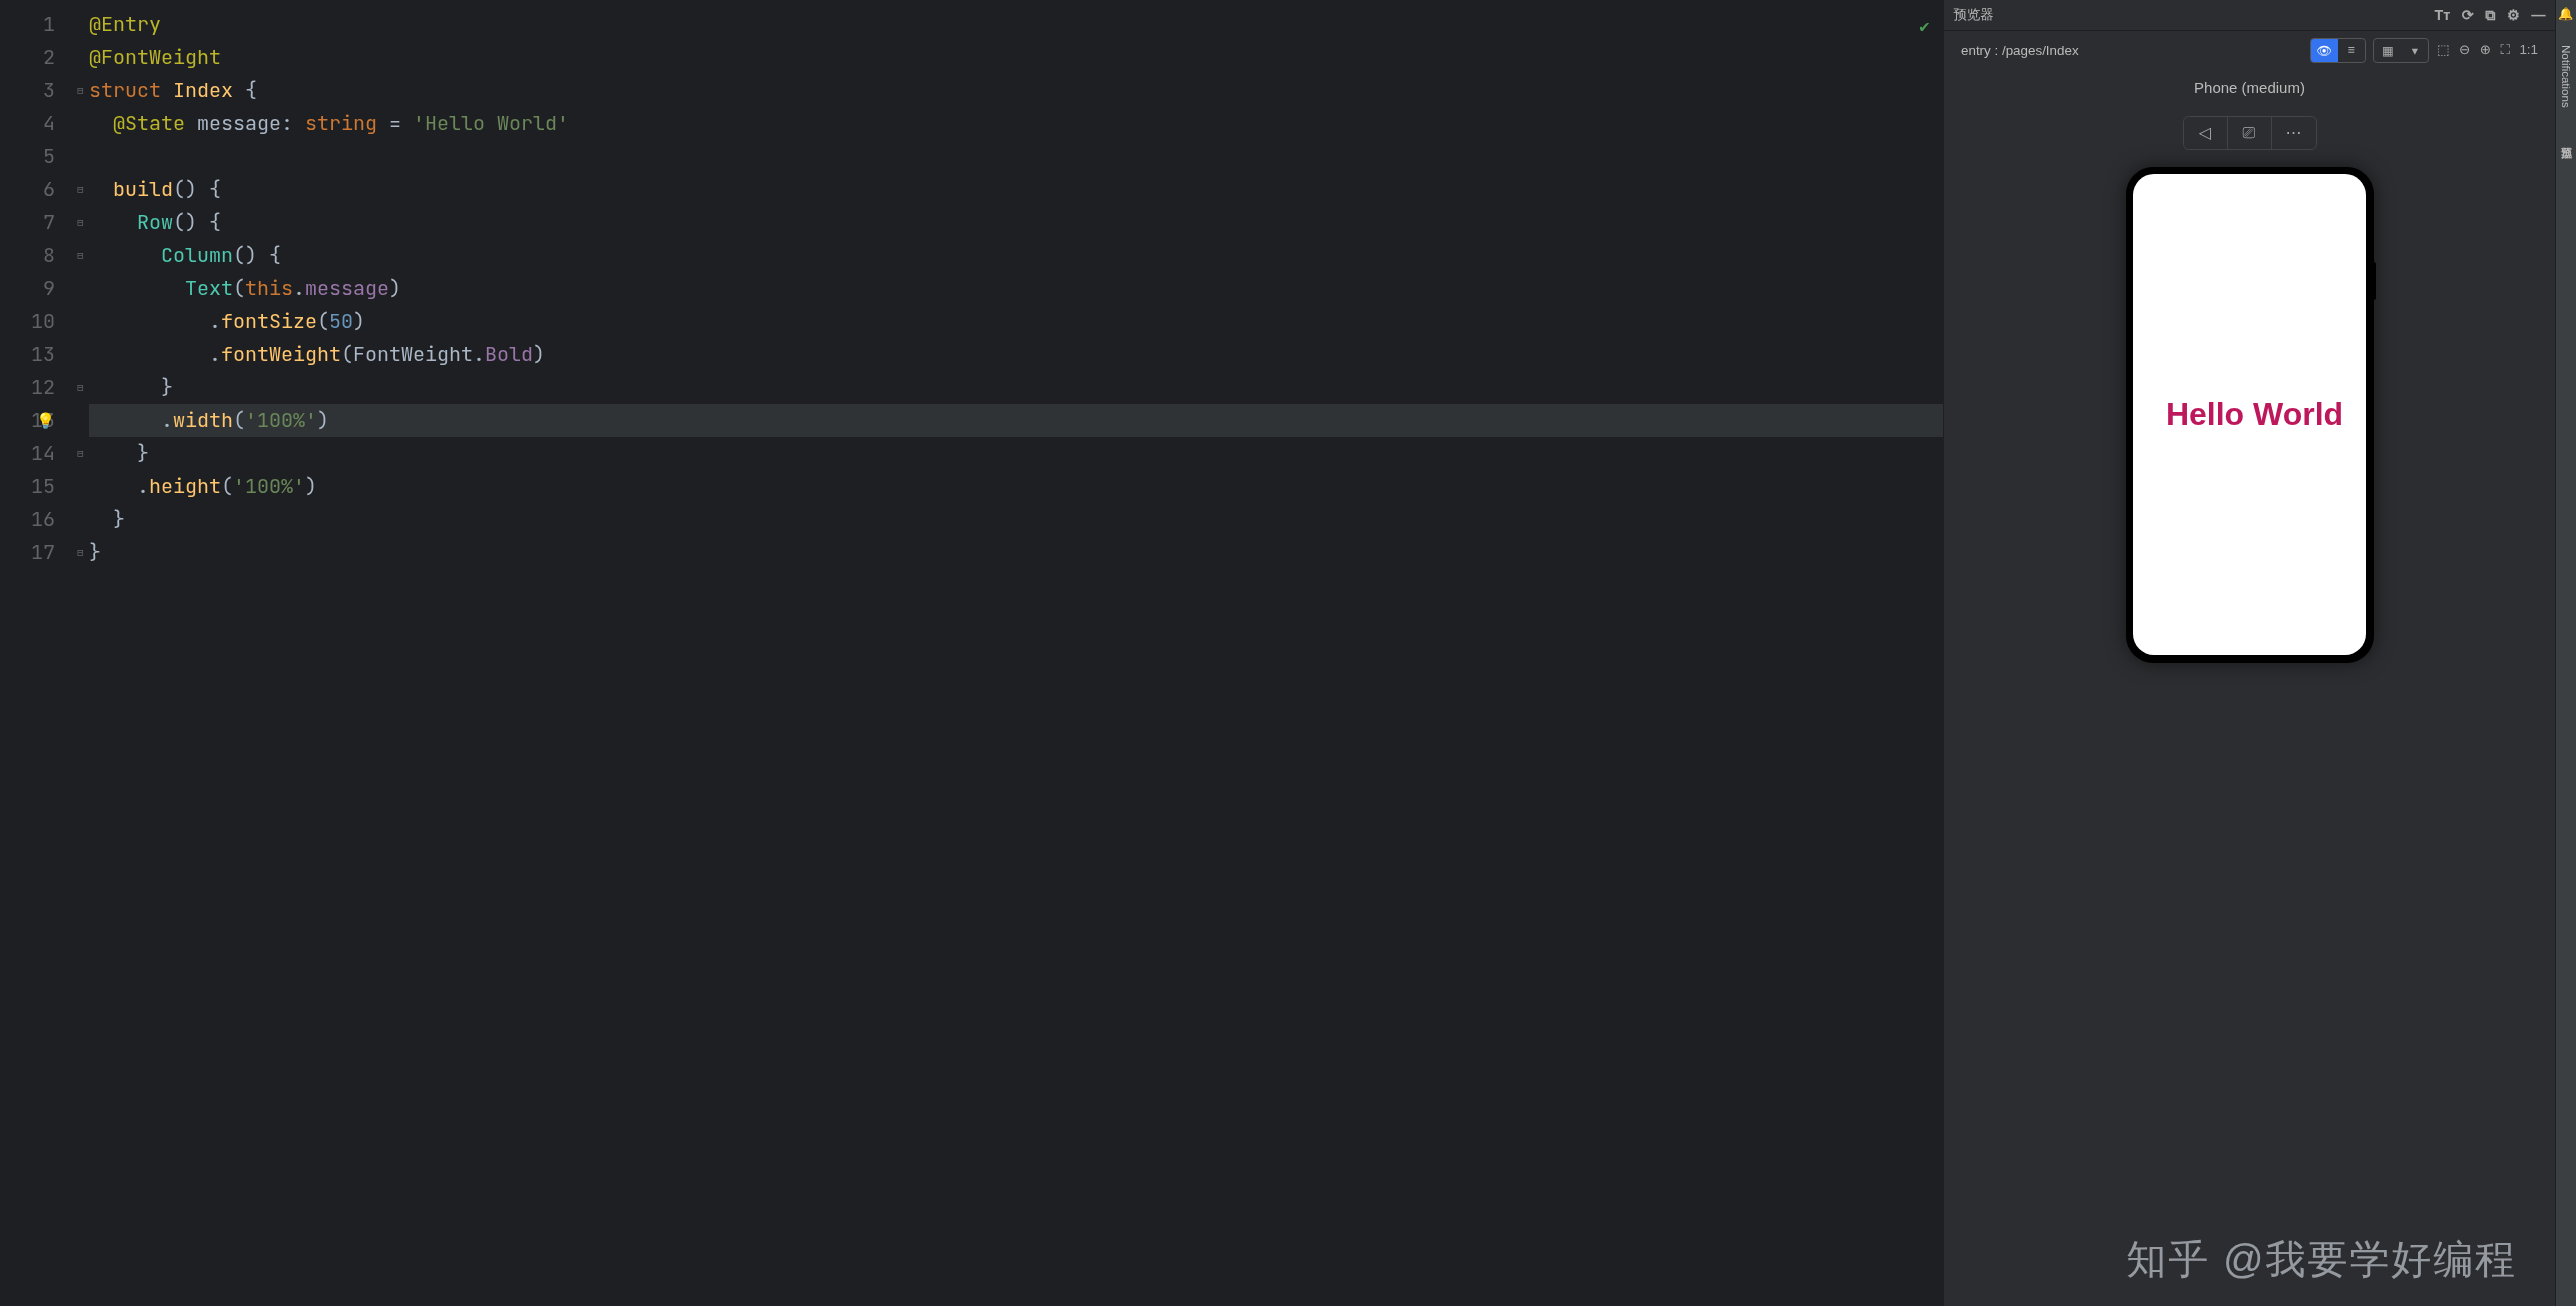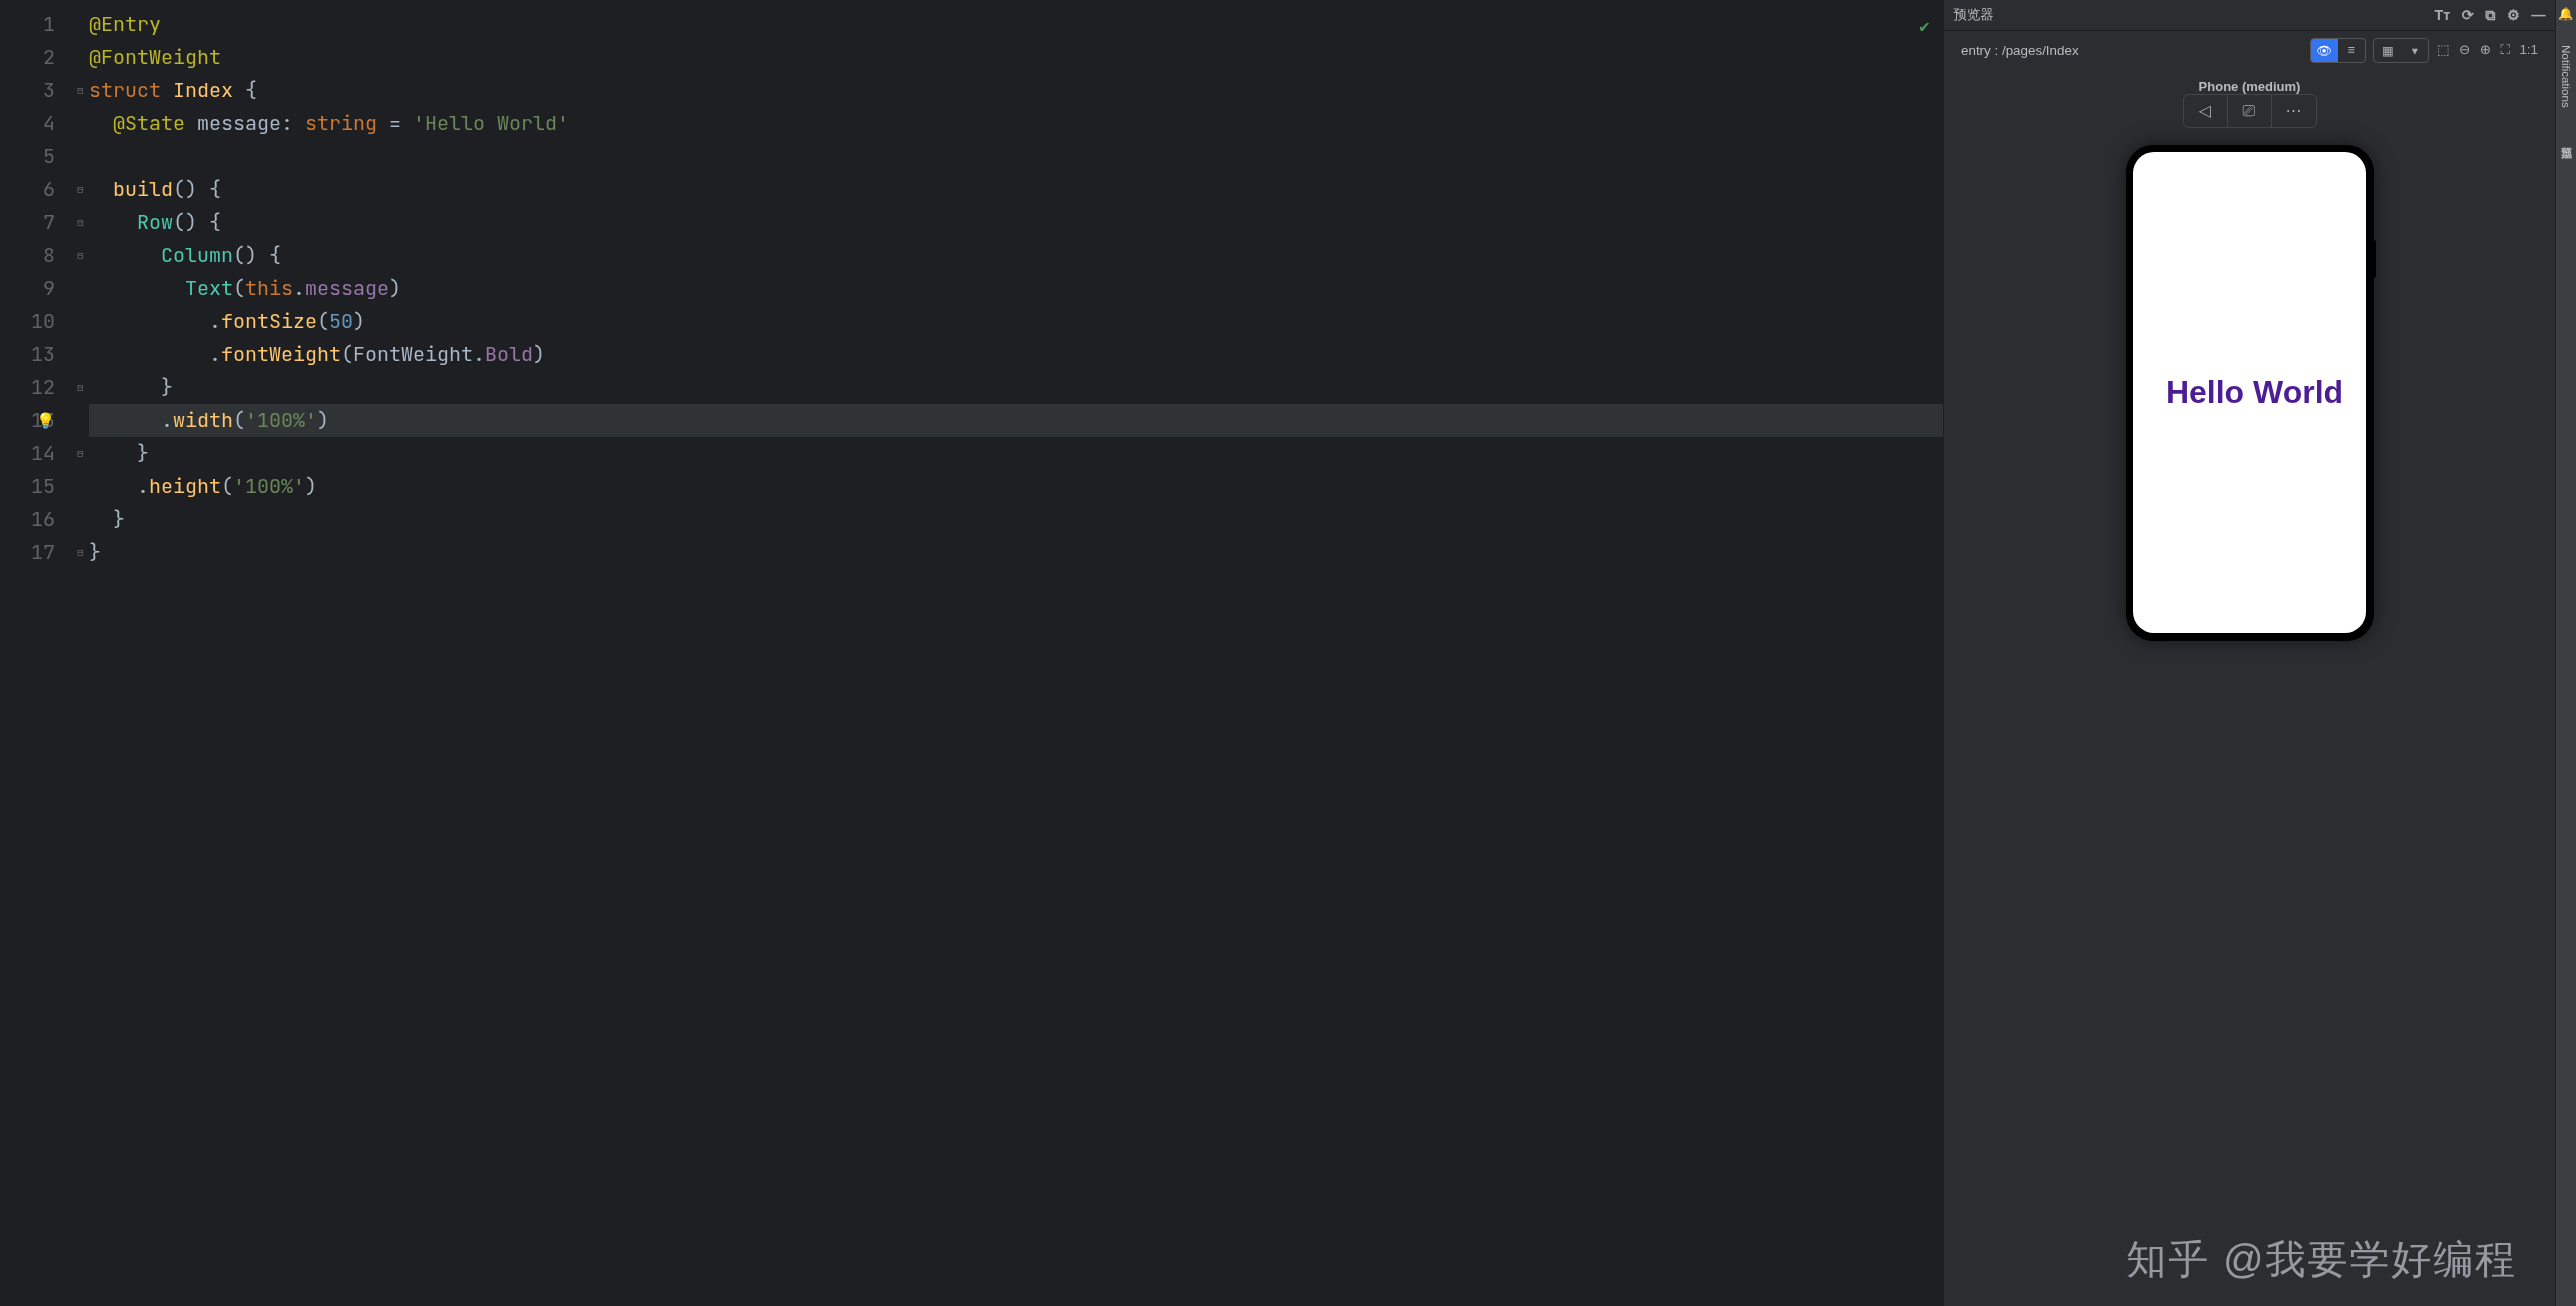--- a/index.html
+++ b/index.html
@@ -38,27 +38,27 @@
 .preview-header .icons { display: flex; gap: 11.5px; color: #aaa; font-size: 14.3px; }
 .preview-header .icons span { cursor: pointer; font-weight: bold; }
 .preview-toolbar { display: flex; align-items: center; height: 38px; padding: 0 17px; gap: 7.6px; }
 .preview-toolbar .entry { color: #bbb; font-size: 13.4px; flex: 1; }
 .preview-toolbar .btn-group { display: flex; border: 1px solid #555; border-radius: 3.8px; overflow: hidden; }
 .preview-toolbar .btn { width: 27px; height: 23px; display: flex; align-items: center; justify-content: center; color: #aaa; font-size: 12.4px; cursor: pointer; }
 .preview-toolbar .btn.active { background: #3574f0; color: white; }
 .preview-toolbar .right-icons { display: flex; gap: 9.5px; color: #aaa; font-size: 13.4px; }
 .preview-toolbar .right-icons span { cursor: pointer; }
 .device-area { flex: 1; display: flex; flex-direction: column; align-items: center; padding: 9.5px 0; overflow: hidden; position: relative; }
-.device-label { color: #bbb; font-size: 13px; font-weight: bold; margin-bottom: 0; }
+.device-label { color: #bbb; font-size: 15px; font-weight: normal; margin-bottom: 20px; }
 .device-controls { display: flex; border: 1px solid #444; border-radius: 5.7px; margin-bottom: 17px; }
 .device-controls .dc { width: 44px; height: 32px; display: flex; align-items: center; justify-content: center; color: #aaa; border-right: 1px solid #444; cursor: pointer; }
 .device-controls .dc:last-child { border-right: none; }
 .phone-frame { width: 248px; height: 496px; background: #000; border-radius: 27px; padding: 7.6px; box-shadow: 0 0 19px rgba(0,0,0,.5); position: relative; }
 .phone-screen { width: 100%; height: 100%; background: #fff; border-radius: 21px; display: flex; align-items: center; justify-content: center; }
-.phone-screen .msg { font-size: 32px; font-weight: bold; color: #4c1d95; margin-left: 10px; }
+.phone-screen .msg { font-size: 32px; font-weight: bold; color: #be185d; margin-left: 10px; }
 .phone-frame::after { content: ''; position: absolute; right: -2.9px; top: 95px; width: 2.9px; height: 38px; background: #000; border-radius: 0 1.9px 1.9px 0; }
 .side-rail { width: 21px; background: #3c3f41; display: flex; flex-direction: column; align-items: center; padding-top: 5.7px; gap: 19px; border-left: 1px solid #1e1f22; }
 .side-rail .tab-v { writing-mode: vertical-rl; font-size: 11.5px; color: #bbb; cursor: pointer; padding: 5.7px 0; }
 .side-rail .bell { color: #4a88c7; font-size: 12.4px; }
 .watermark { position: absolute; bottom: 19px; right: 38px; font-size: 40px; color: rgba(220,225,235,.6); font-weight: 500; letter-spacing: 1.9px; pointer-events: none; }
 </style>
 </head>
 <body>
 
 <div class="root">

